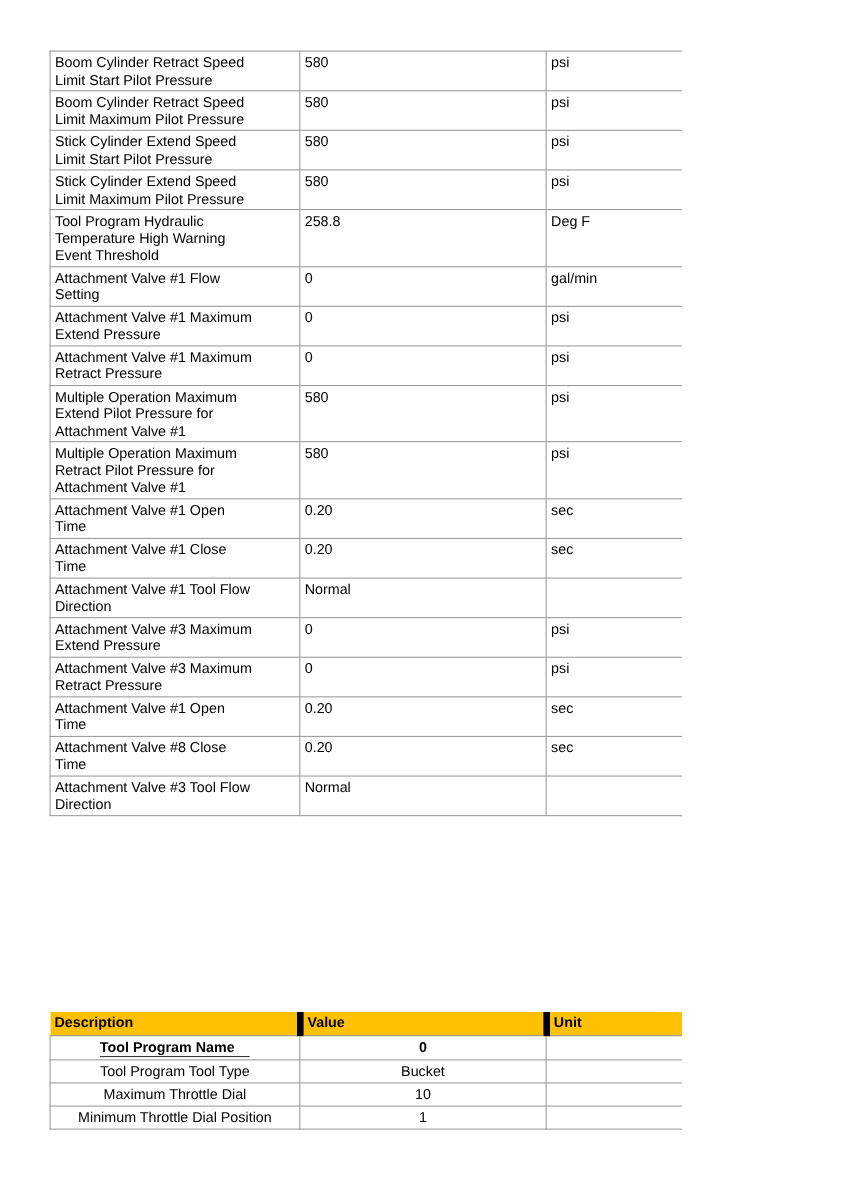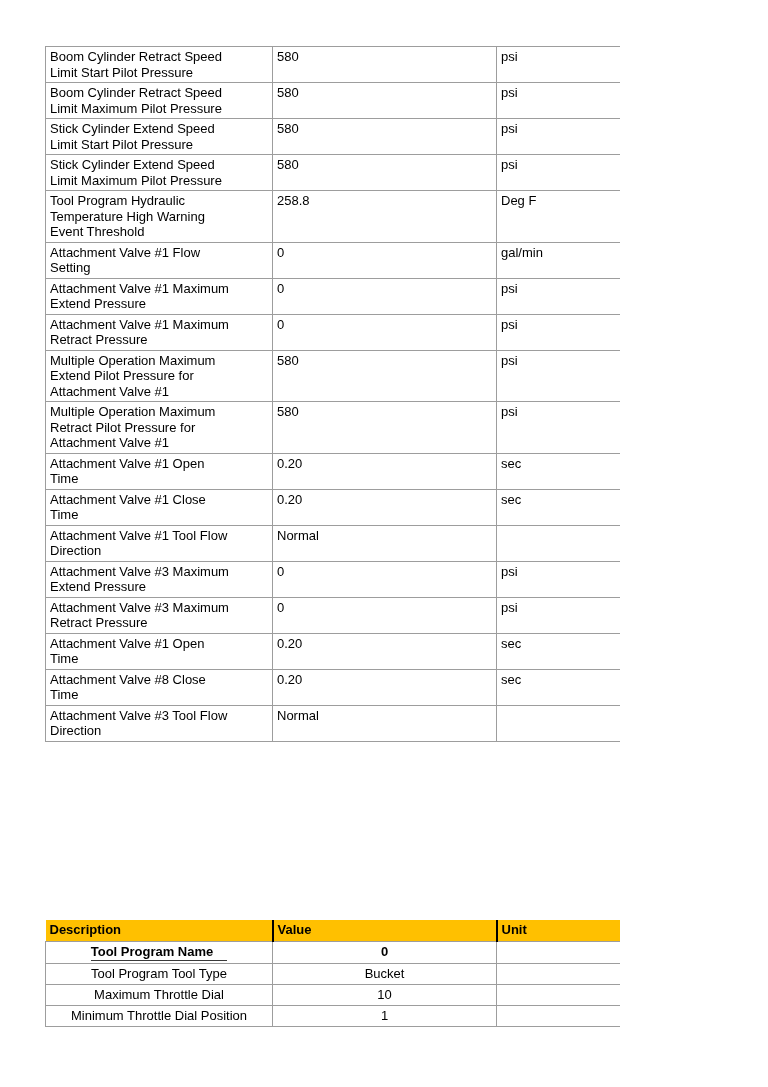--- a/index.html
+++ b/index.html
@@ -33,21 +33,21 @@
   .bottom-table th {
     background: var(--header-bg, #ffc000);
     text-align: left;
     font-weight: bold;
     vertical-align: top;
     padding: 2px 4px;
     height: 17px;
     border: none;
     border-bottom: 1px solid var(--border-color, #9d9d9d);
   }
-  .bottom-table th.sep { border-left: 2px solid #000000; }
+  .bottom-table th.sep { border-left: 6px solid #000000; }
   .bottom-table td { height: 16px; text-align: center; }
   .bold-row td { font-weight: bold; }
   .underlined {
     border-bottom: 1px solid #3a3a3a;
     padding-right: 14px;
     display: inline-block;
   }
 </style>
 </head>
 <body>

